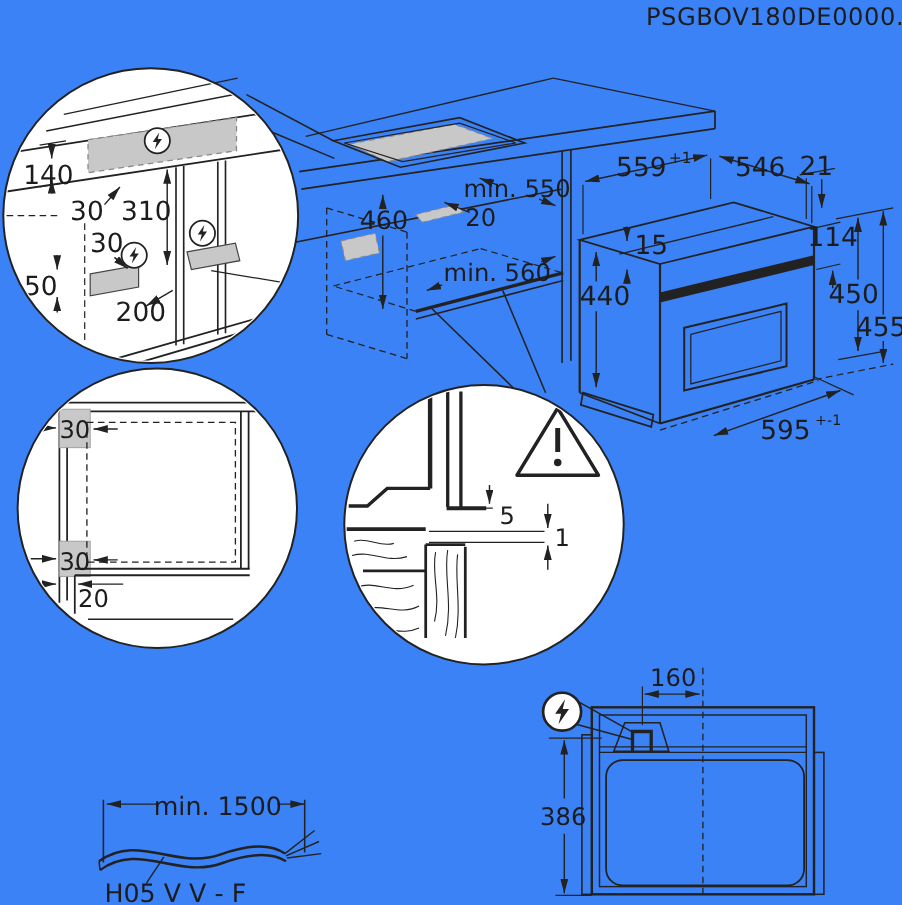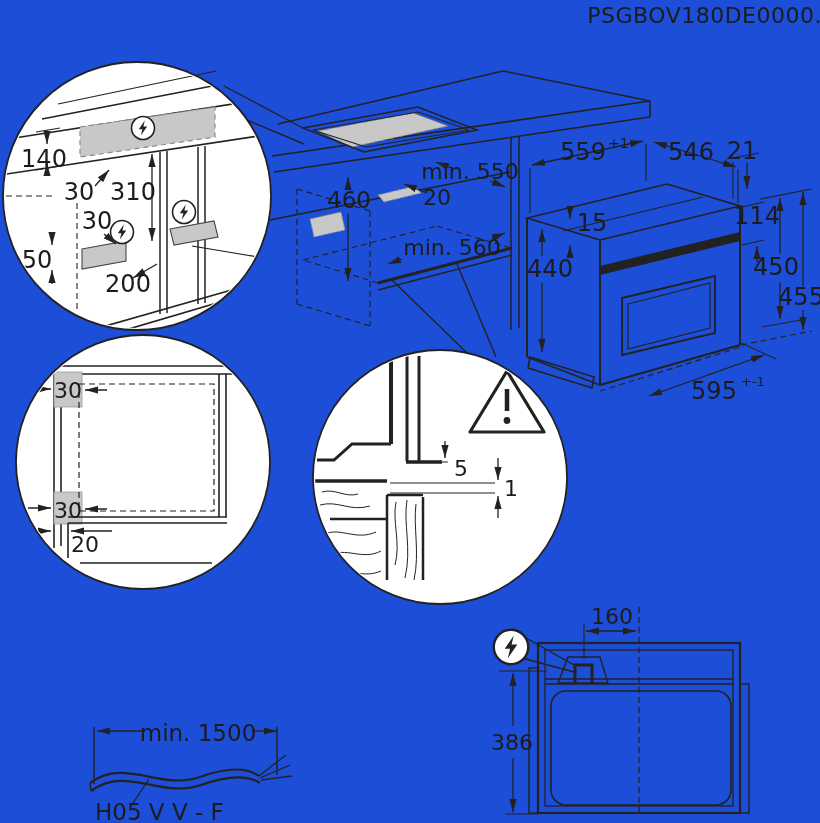--- a/index.html
+++ b/index.html
@@ -1,16 +1,16 @@
 <!DOCTYPE html>
 <html><head>
 <meta charset="utf-8">
 <style>
   html,body{margin:0;padding:0;background:#fff;}
-  .page{position:relative;width:820px;height:823px;background:#1d4ed8;overflow:hidden;}
+  .page{position:relative;width:820px;height:823px;background:#3b82f6;overflow:hidden;}
   svg{display:block;}
   svg text{font-family:"DejaVu Sans","Liberation Sans",sans-serif;fill:#1c1c1c;}
   .ln{stroke:#222;fill:none;}
   .dash{stroke:#222;fill:none;stroke-dasharray:6 4;}
   .gdash{stroke:#8a8a8a;stroke-dasharray:5 4;}
   .dim{stroke:#222;fill:none;stroke-width:1.3;}
   .ext{stroke:#222;fill:none;stroke-width:1.1;}
 </style>
 </head>
 <body>

